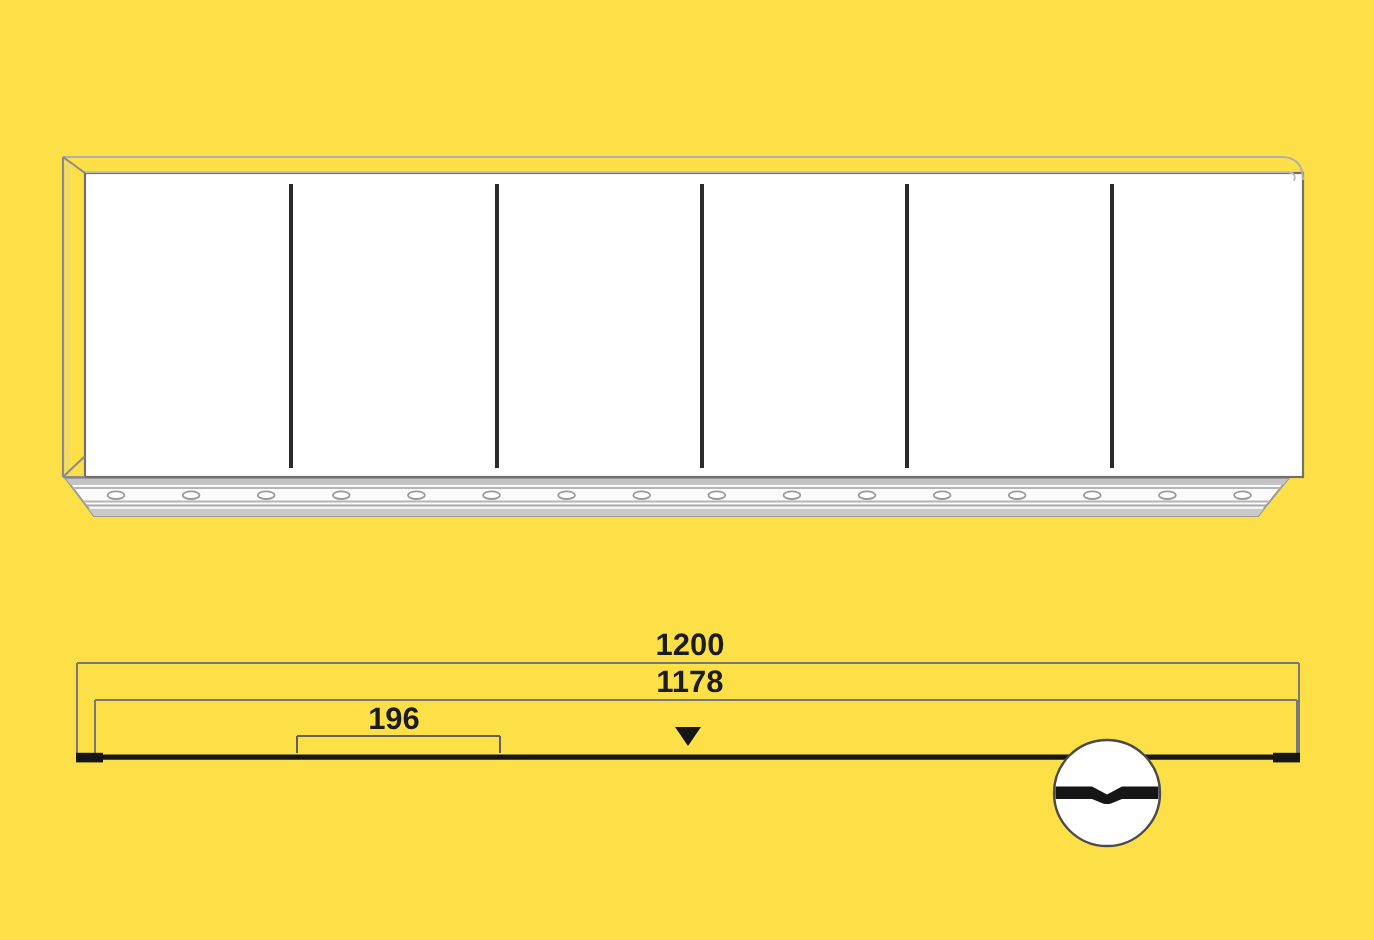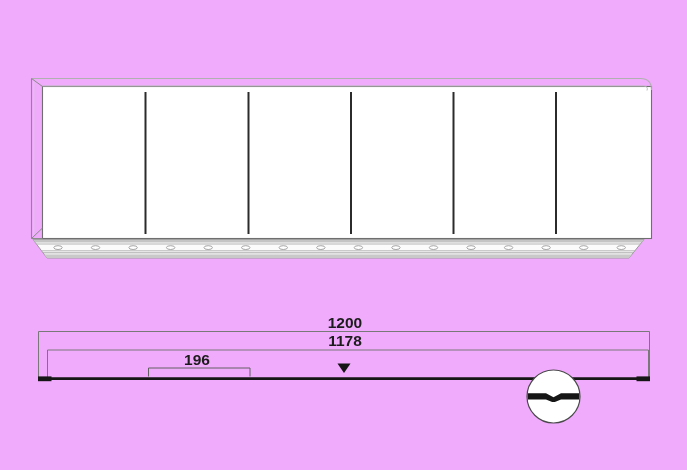--- a/index.html
+++ b/index.html
@@ -1,19 +1,19 @@
 <!DOCTYPE html>
 <html><head>
 <meta charset="utf-8">
 <style>
   html,body{margin:0;padding:0;background:#ffffff;}
   .canvas{
     position:relative;
     width:687px;height:470px;
-    background:#f0abfc;
+    background:#fde047;
     font-family:"Liberation Sans", sans-serif;
     overflow:hidden;
   }
   svg{display:block;}
   .dim-text{
     font-family:"Liberation Sans", sans-serif;
     font-weight:bold;
     font-size:15.5px;
     fill:#1c1c1c;
   }

